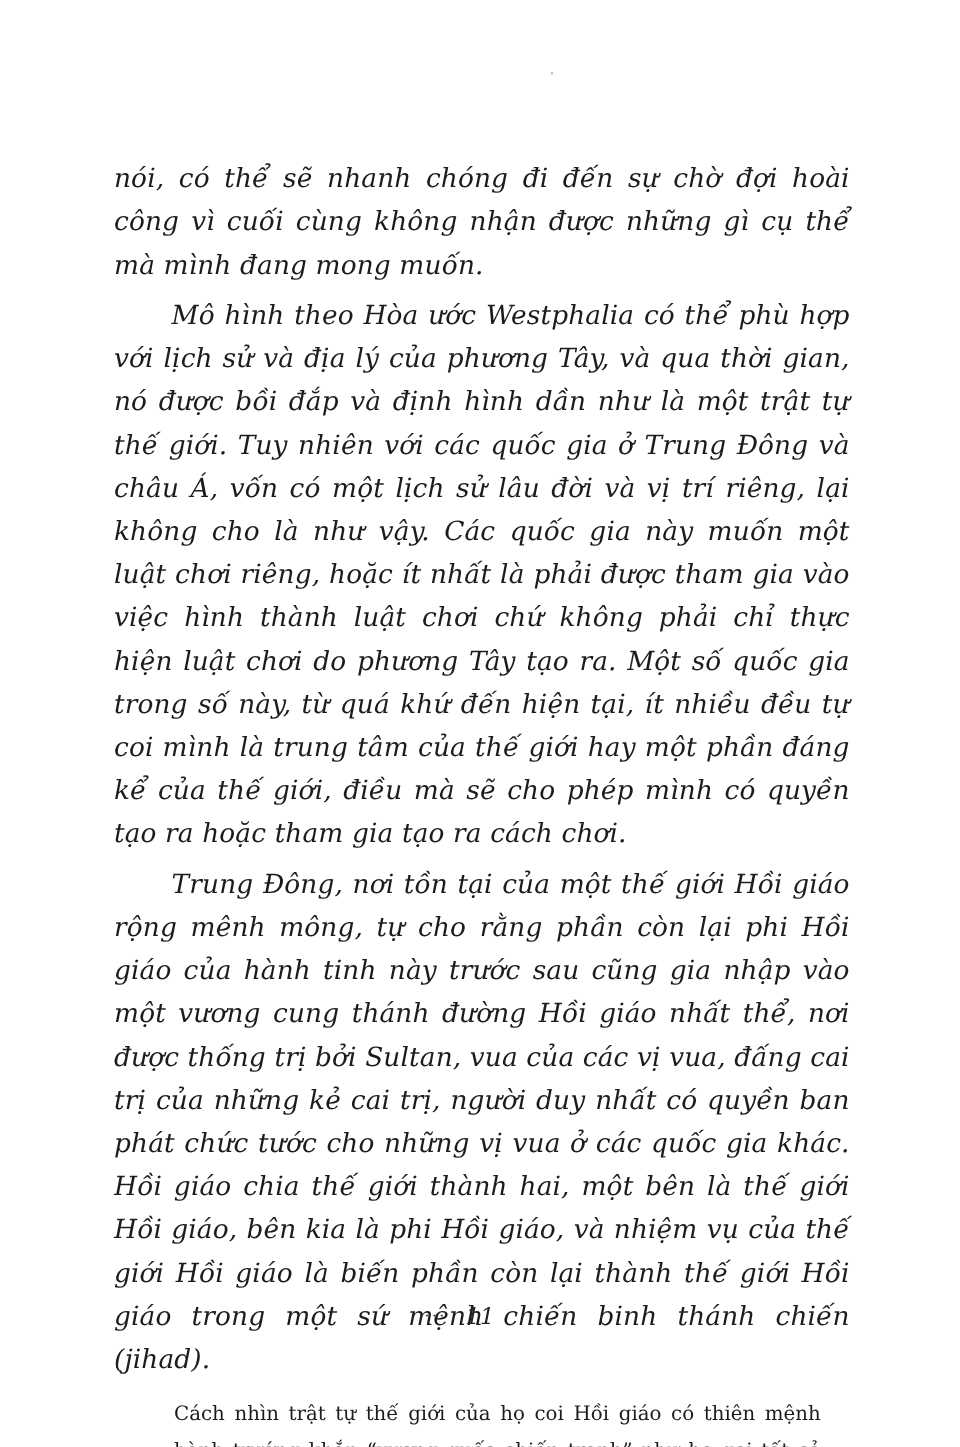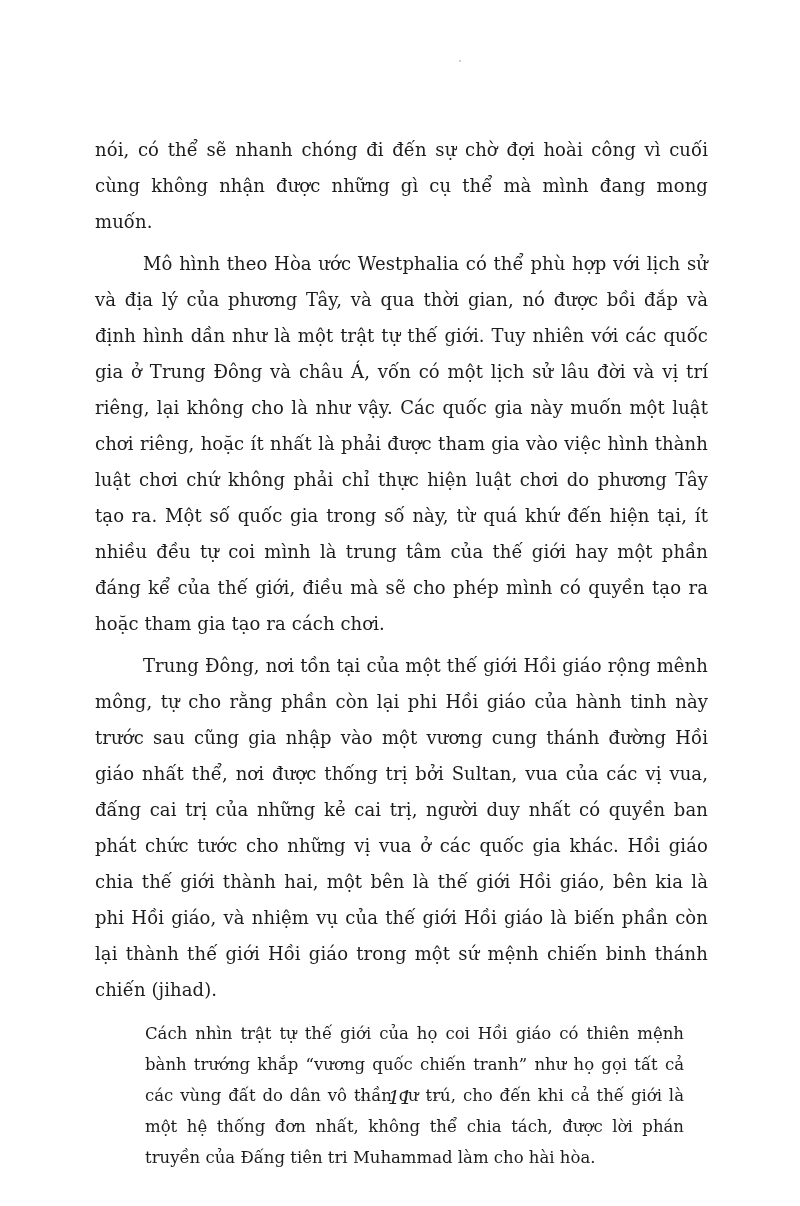--- a/index.html
+++ b/index.html
@@ -14,24 +14,25 @@
     margin: 0 auto;
     background: #ffffff;
     box-sizing: border-box;
     padding: 132px 92px 0 95px;
     font-family: "DejaVu Serif", "Liberation Serif", serif;
     color: #1c1c1c;
     overflow: hidden;
   }
   .body-par {
     margin: 0 0 6px 0;
-    font-size: 18px;
+    font-size: 22px;
     line-height: 36px;
     text-align: justify;
     letter-spacing: 0.1px;
+    font-style: italic;
   }
   .body-par.indent {
     text-indent: 48px;
   }
   .block-quote {
     margin: 10px 24px 10px 50px;
     font-size: 16.5px;
     line-height: 31px;
     text-align: justify;
   }

